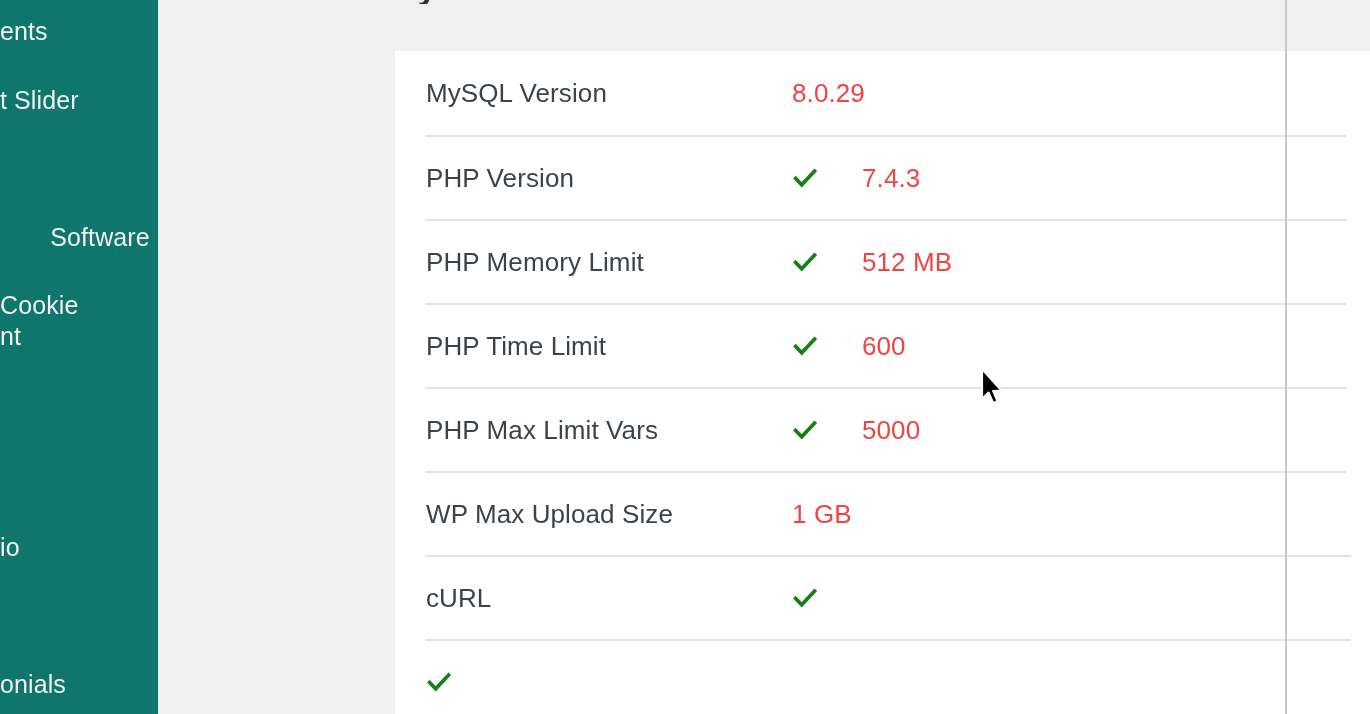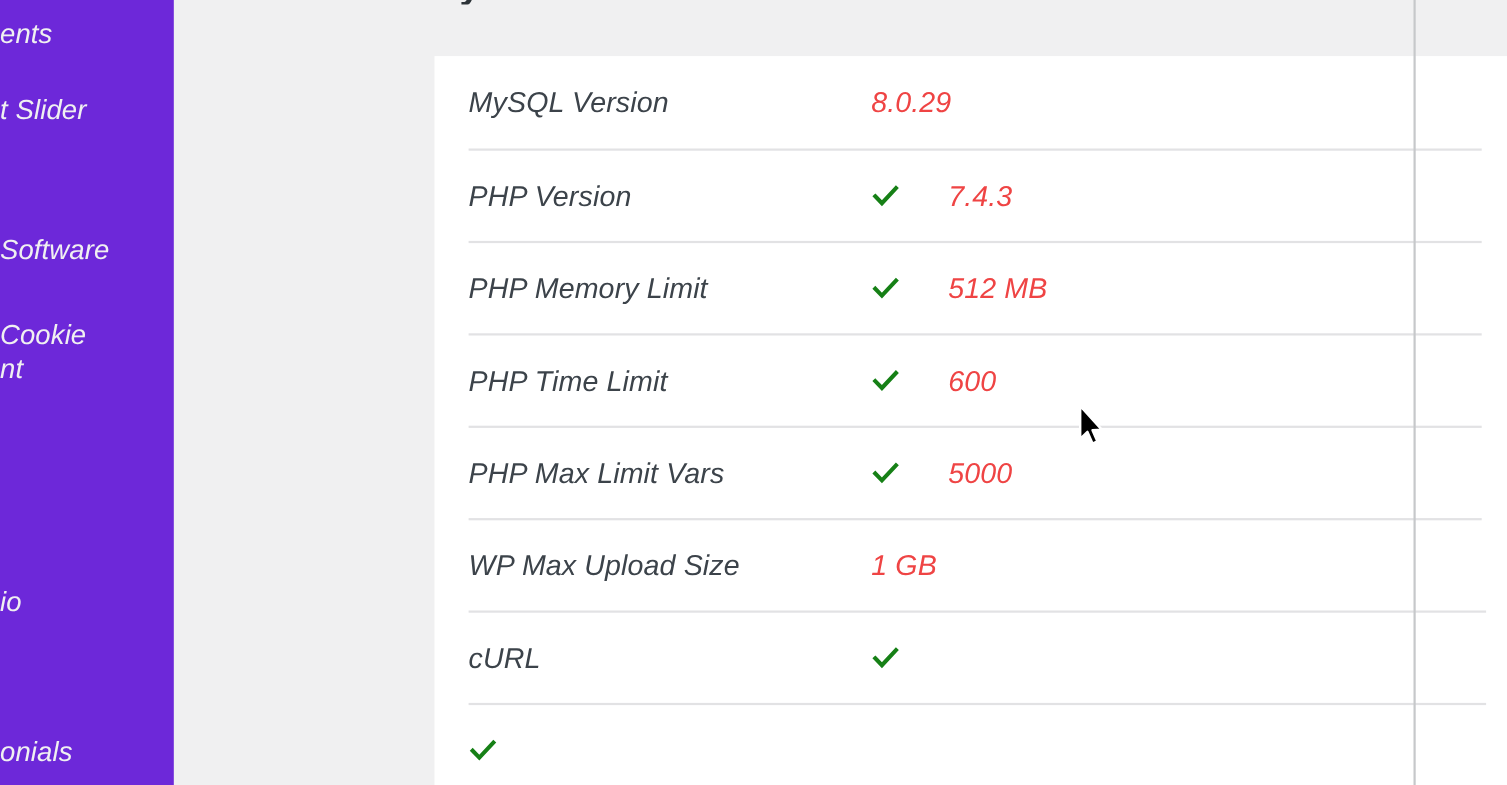--- a/index.html
+++ b/index.html
@@ -15,24 +15,23 @@
     position: relative;
   }
 
   
   #admin-sidebar {
     position: absolute;
     left: 0;
     top: 0;
     width: 158px;
     height: 714px;
-    background: #6d28d9;
+    background: #0f766e;
     overflow: hidden;
     z-index: 5;
-    font-style: italic;
   }
   .side-item {
     position: absolute;
     left: 0;
     width: 200px;
     color: #f0f0f1;
     font-size: 25px;
     line-height: 1.22;
     letter-spacing: 0.1px;
     white-space: pre-line;
@@ -97,21 +96,20 @@
     overflow: hidden;
   }
 
   .status-row {
     position: relative;
     height: 82px;
     display: flex;
     align-items: center;
     margin: 0 31px;
     border-bottom: 2px solid #e2e2e4;
-    font-style: italic;
   }
   .status-row:first-child { height: 84px; }
 
   .row-label {
     width: 366px;
     flex: 0 0 366px;
     color: #3c434a;
     font-size: 26px;
     line-height: 1.1;
     letter-spacing: 0.1px;
@@ -216,21 +214,21 @@
         <div class="row-value"></div>
       </div>
     </div>
 </div>
 
 <div id="admin-sidebar">
 
 <div class="side-item" style="top: 16px;"><span>ents</span></div>
     <div class="side-item" style="top: 85px;"><span>t Slider</span></div>
     <div class="side-item" style="top: 153px; text-align: right;"><span>oot</span></div>
-    <div class="side-item" style="top: 212px;"><span>Software</span></div>
+    <div class="side-item" style="top: 222px; text-align: center;"><span>Software</span></div>
     <div class="side-item" style="top: 532px;"><span>io</span></div>
     <div class="side-item" style="top: 290px;"><span>Cookie
 nt</span></div>
     <div class="side-item" style="top: 669px;"><span>onials</span></div>
   </div>
 
 <div id="viewport-divider"></div>
 <div id="right-panel"></div>
 
 <div id="mouse-cursor" style="left: 979px; top: 368px;">

